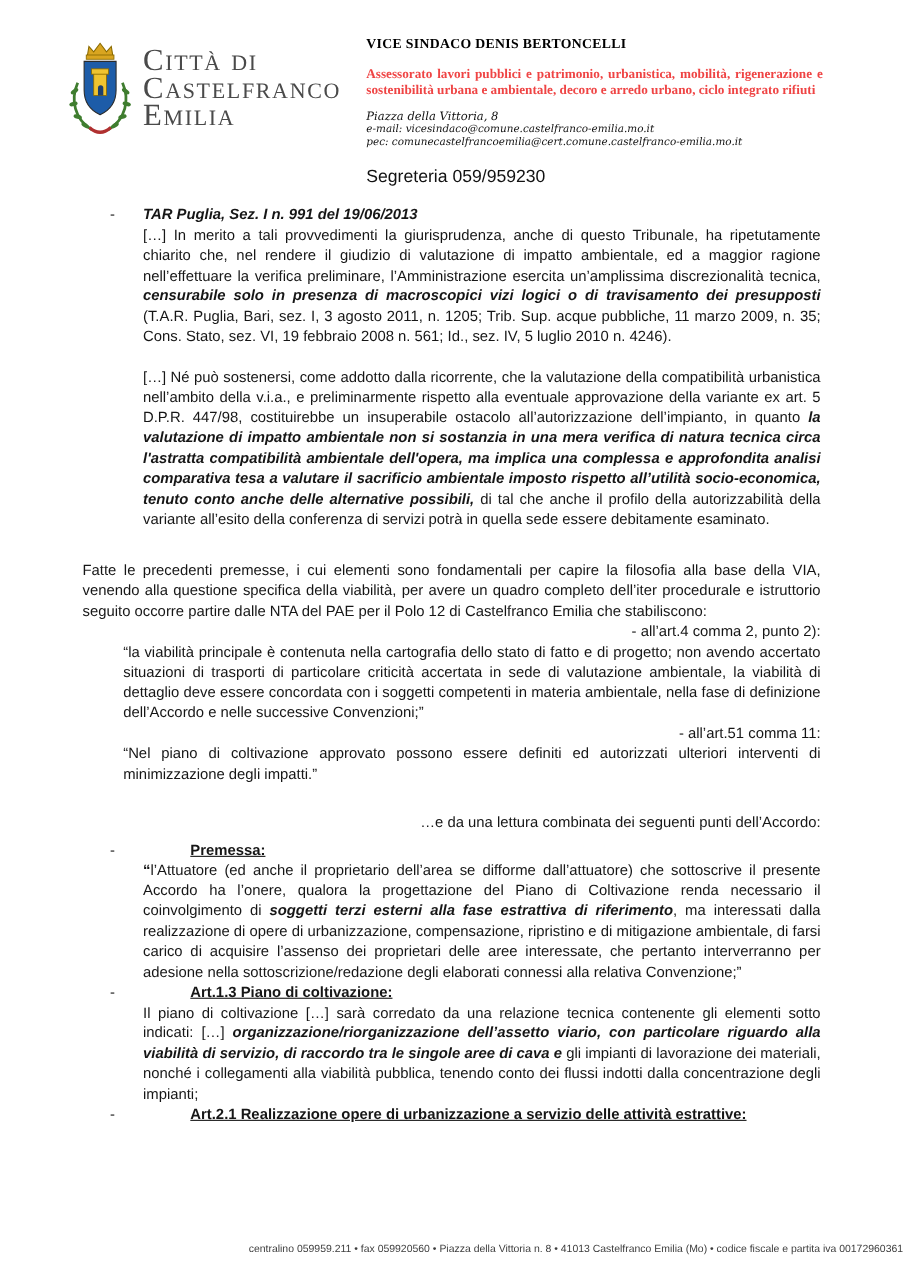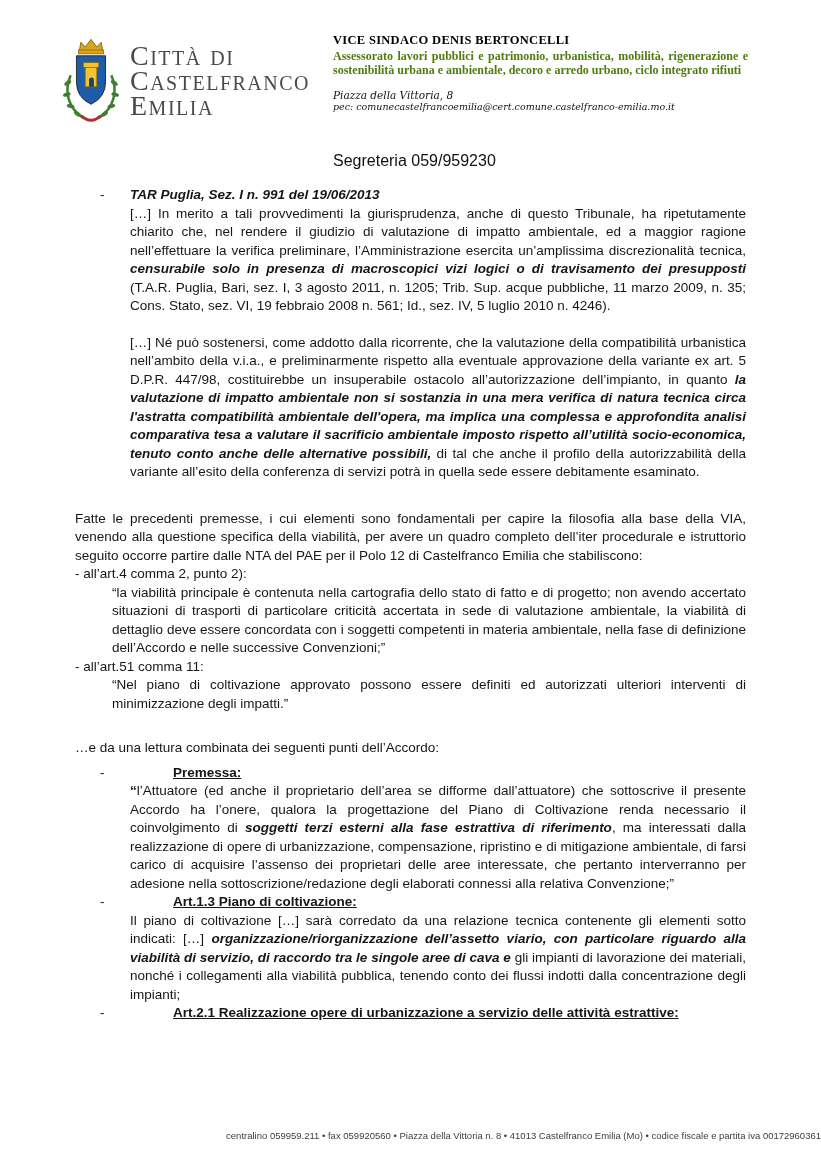--- a/index.html
+++ b/index.html
@@ -24,41 +24,41 @@
     letter-spacing:1.5px; color:#4a4a4a;
   }
   .office { position:absolute; left:273px; top:0; width:415px; }
   .office-title {
     font-family:"Liberation Serif", serif; font-weight:bold;
     font-size:12.5px; letter-spacing:0.3px; color:#000;
   }
   .office-dept {
     font-family:"Liberation Serif", serif; font-weight:bold;
     font-size:12px; line-height:13.6px; text-align:justify;
-    margin-top:2px; color:#4d7c0f;
+    margin-top:13px; color:#ef4444;
   }
   .office-addr {
     font-family:"DejaVu Serif", serif; font-style:italic;
     font-size:10.5px; line-height:12px; margin-top:12px; color:#111;
   }
   .office-email, .office-pec {
     font-family:"DejaVu Serif", serif; font-style:italic;
     font-size:9.5px; line-height:11.5px; color:#111;
   }
   .segreteria { position:absolute; left:273px; top:119px; font-size:16px; color:#111; }
 
   
   .content {
     position:absolute; top:186px; left:75px; width:671px;
     font-size:13.5px; line-height:18.5px; text-align:justify;
   }
   .para { margin:0; }
   .indent { margin-left:55px; }
   .quote  { margin-left:37px; }
-  .label  { text-align:left; }
+  .label  { text-align:right; }
   .mb-line { margin-bottom:18px; }
   .mb-big  { margin-bottom:28px; }
   .mb-sec  { margin-bottom:26px; }
   .mb-sm   { margin-bottom:6px;  }
 
   .li { display:flex; }
   .li .dash { flex:0 0 55px; padding-left:25px; box-sizing:border-box; }
   .li .li-text { flex:1; text-align:left; }
   .t-bi { font-weight:bold; font-style:italic; }
   .t-bu { font-weight:bold; text-decoration:underline;padding-left:43px; }
@@ -110,20 +110,21 @@
     <div class="muni">
       <div>Città di</div>
       <div>Castelfranco</div>
       <div>Emilia</div>
     </div>
 
     <div class="office">
       <div class="office-title">VICE SINDACO DENIS  BERTONCELLI</div>
       <div class="office-dept">Assessorato  lavori pubblici e patrimonio, urbanistica, mobilità, rigenerazione e sostenibilità urbana e ambientale, decoro e arredo urbano, ciclo integrato rifiuti</div>
       <div class="office-addr">Piazza della Vittoria, 8</div>
+      <div class="office-email">e-mail: vicesindaco@comune.castelfranco-emilia.mo.it</div>
       <div class="office-pec">pec: comunecastelfrancoemilia@cert.comune.castelfranco-emilia.mo.it</div>
     </div>
 
     <div class="segreteria">Segreteria 059/959230</div>
   </header>
 
   <main class="content">
 
     <div class="li">
       <span class="dash">-</span>

